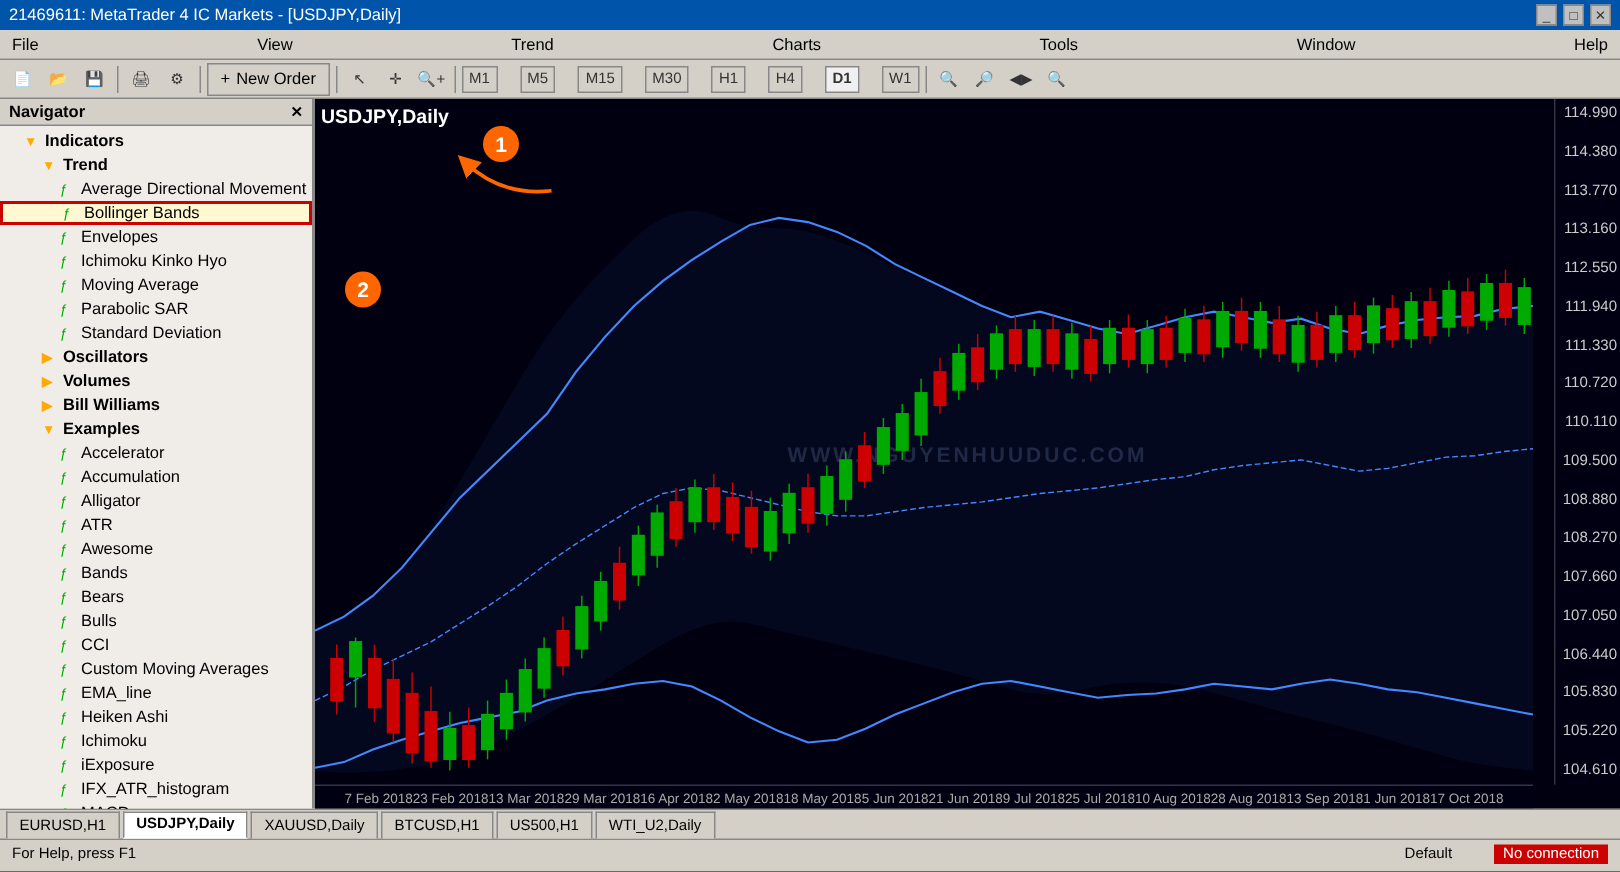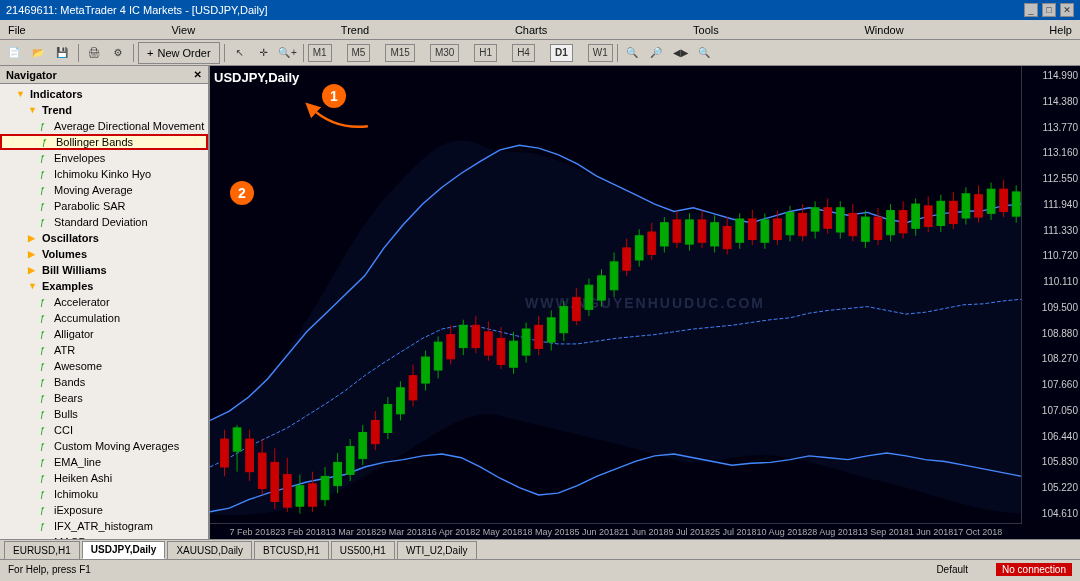--- a/index.html
+++ b/index.html
@@ -138,21 +138,21 @@
       color: #ffffff;
       font-size: 13px;
       font-weight: bold;
     }
 
     
     .price-axis {
       position: absolute;
       right: 0;
       top: 0;
-      width: 59px;
+      width: 44px;
       height: calc(100% - 16px);
       display: flex;
       flex-direction: column;
       justify-content: space-between;
       padding: 4px 2px;
       border-left: 1px solid #334;
       background: rgba(0,0,20,0.8);
     }
     .price-label {
       color: #ccc;

